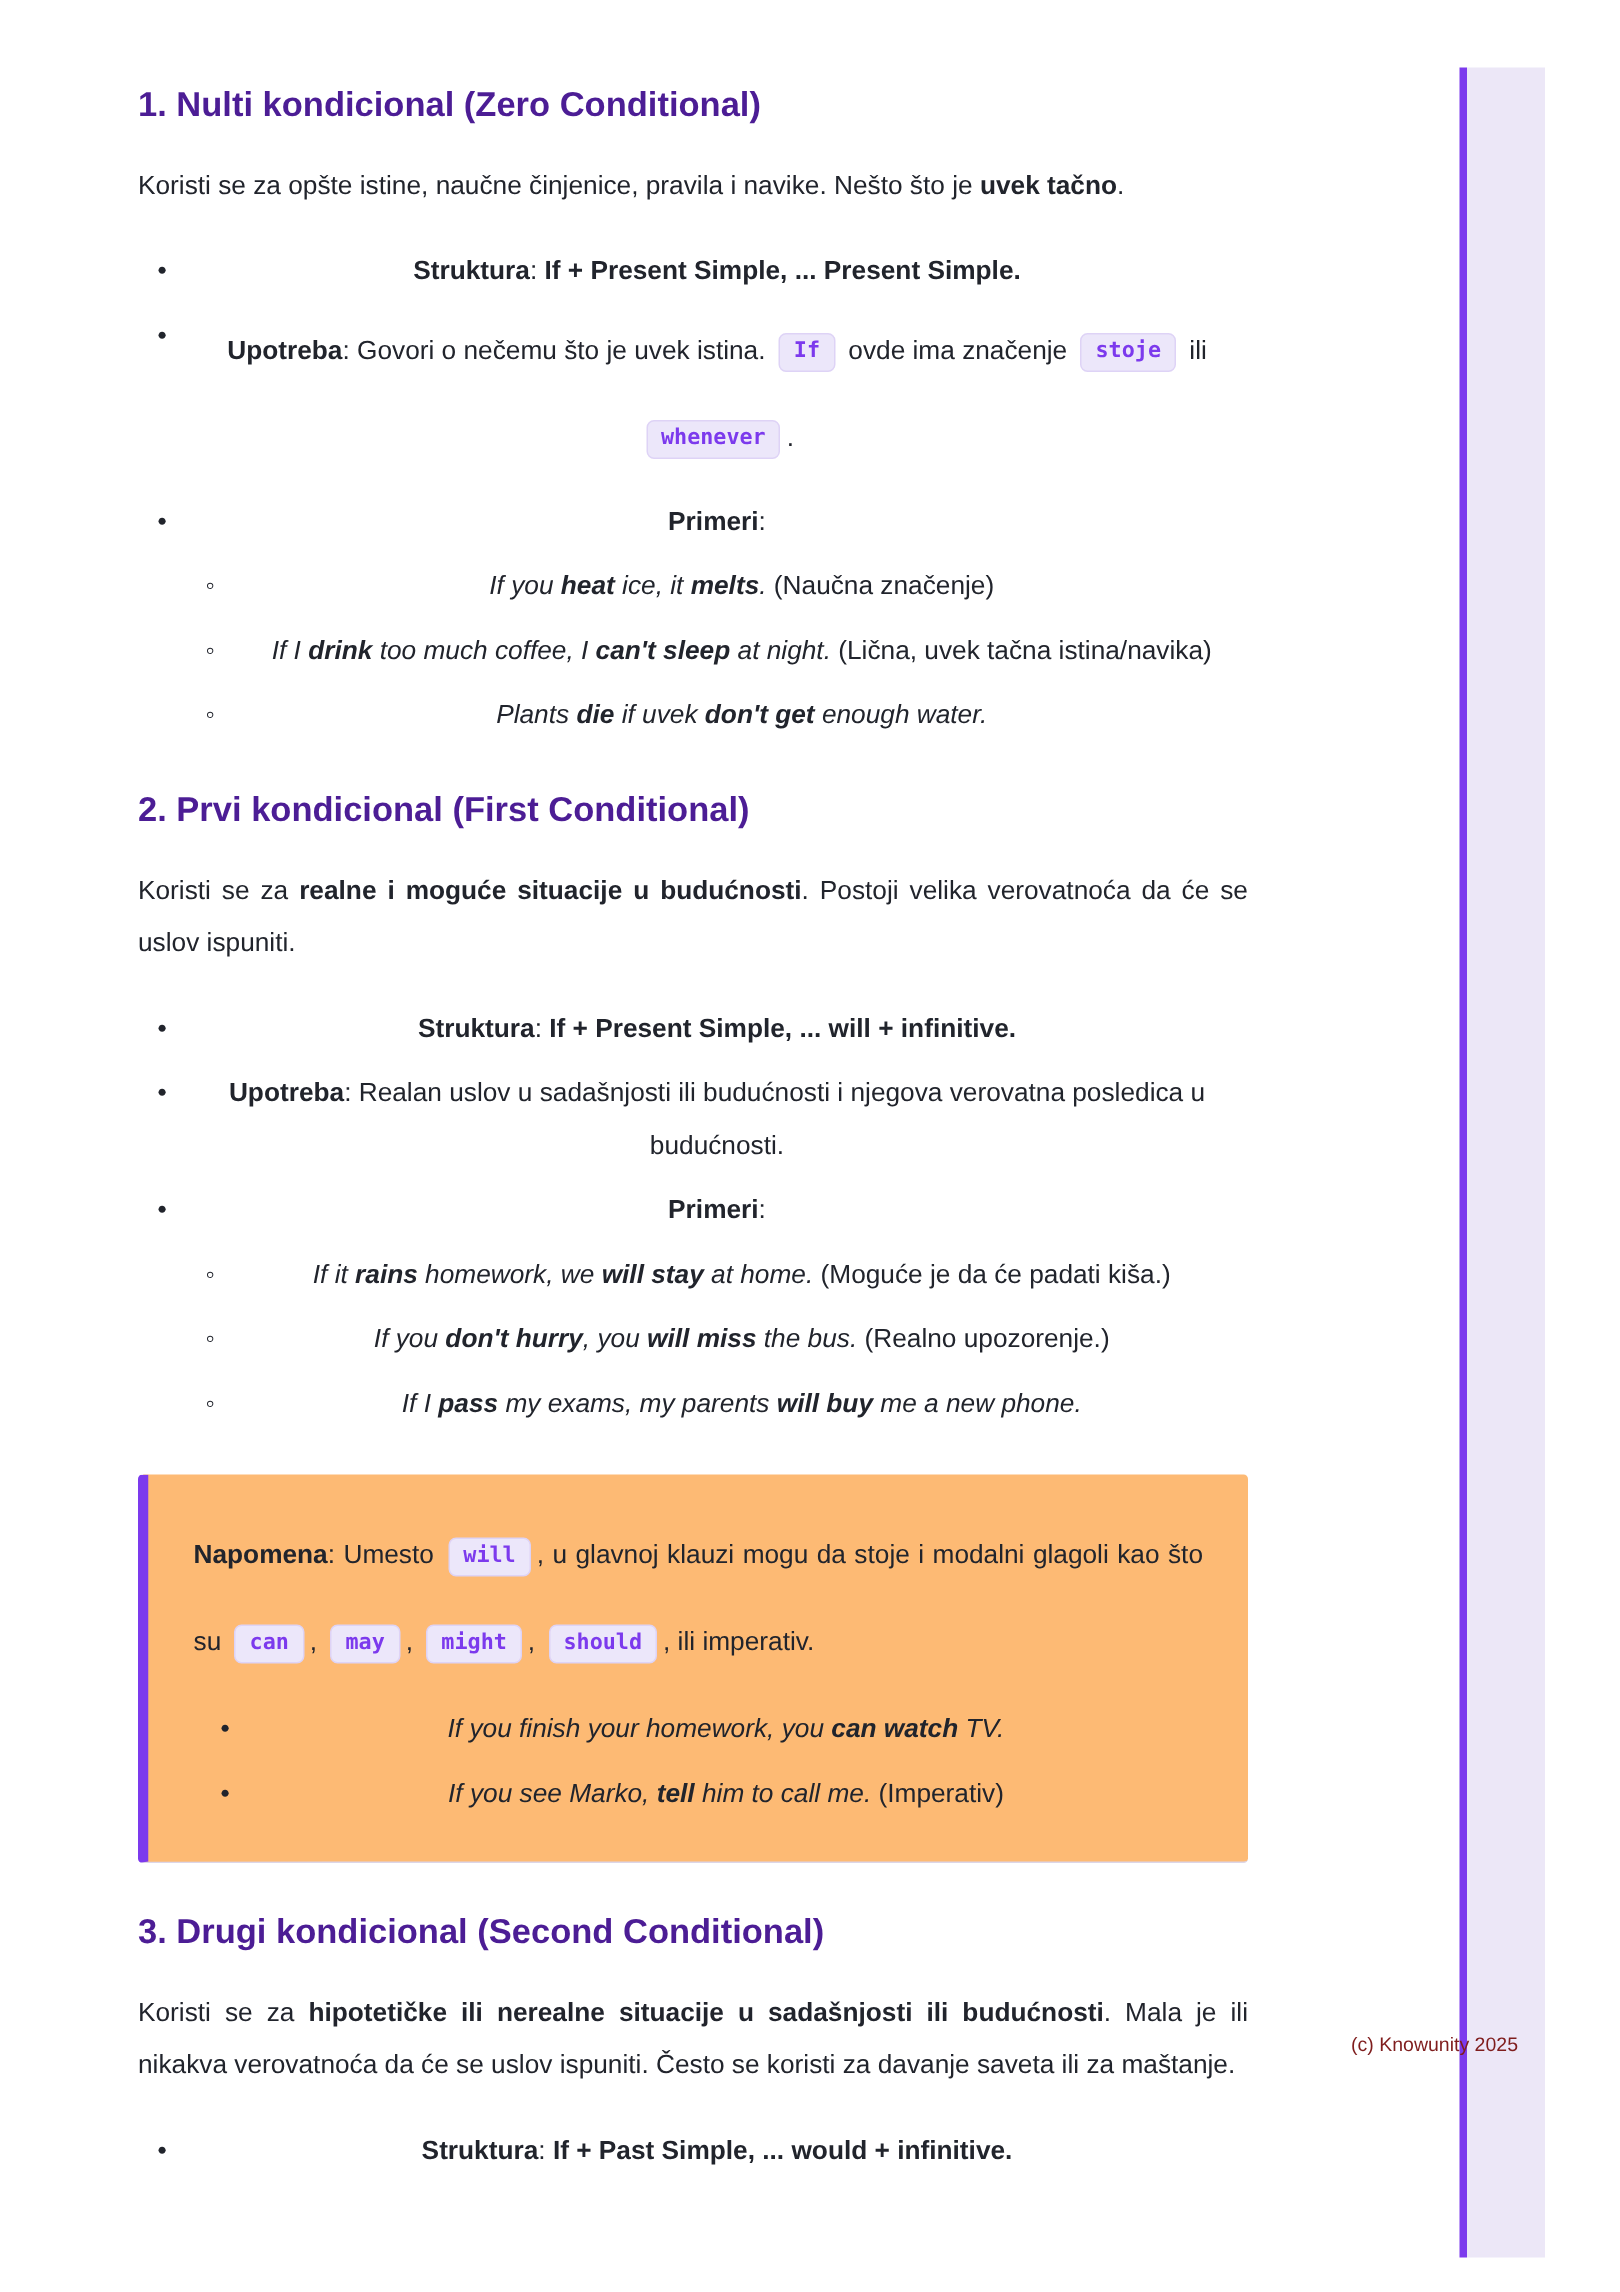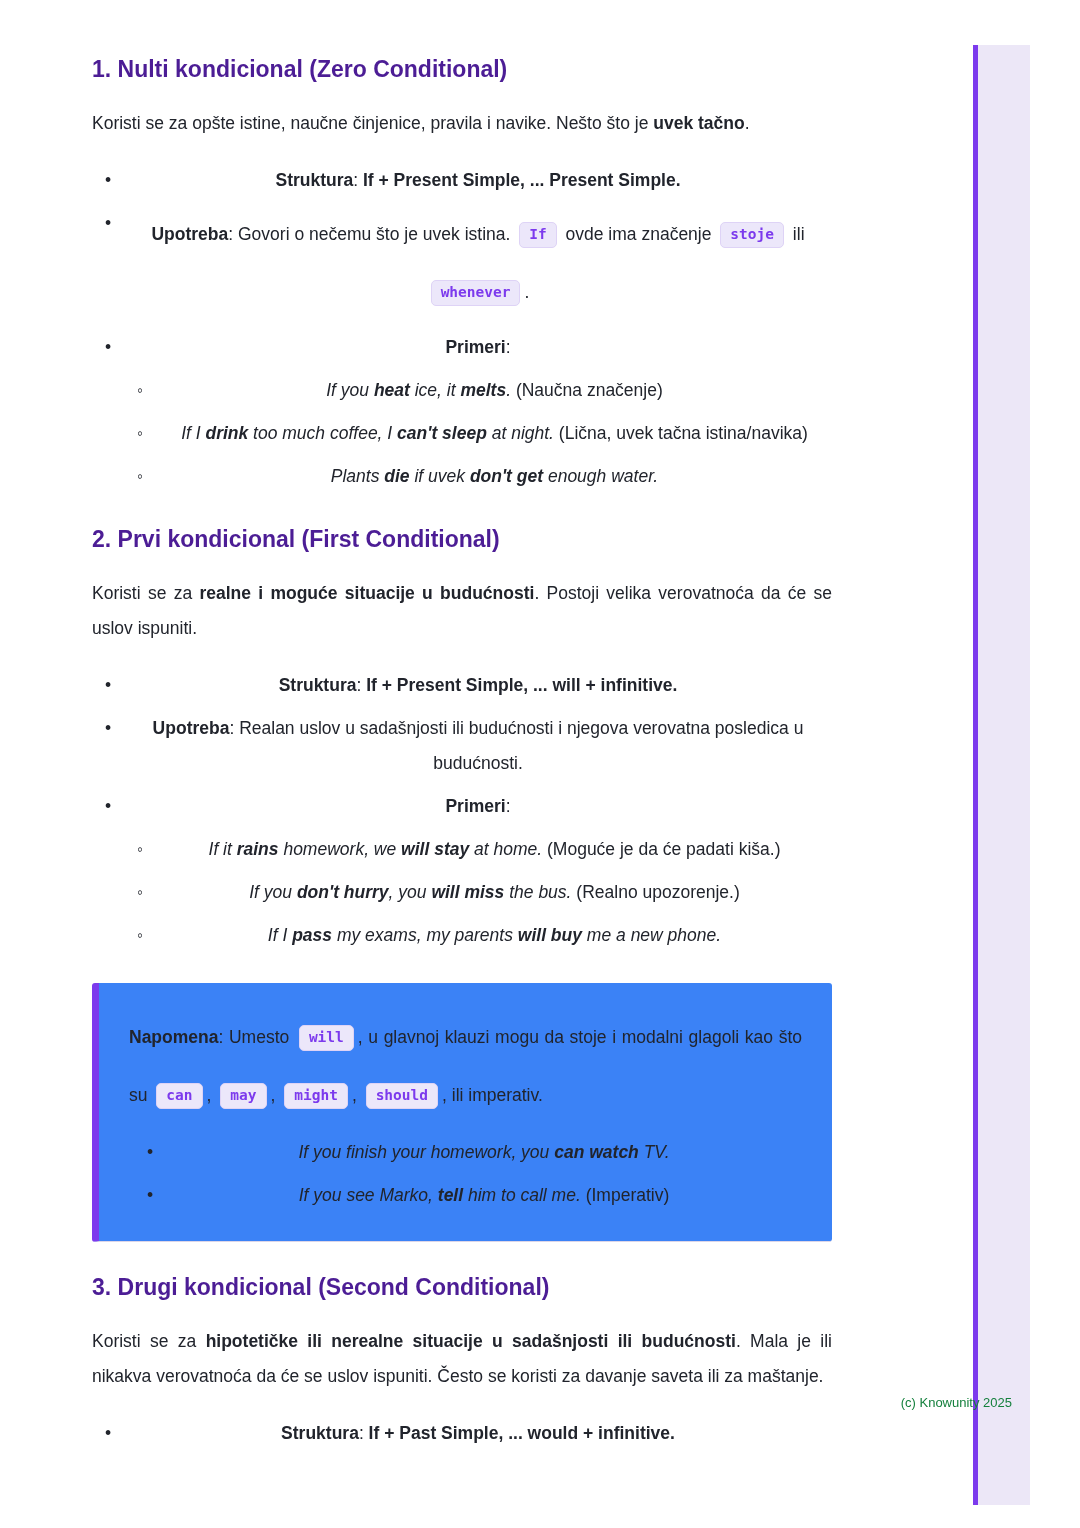--- a/index.html
+++ b/index.html
@@ -29,29 +29,29 @@
   .seg-i{font-style:italic;}
   .seg-bi{font-weight:700;font-style:italic;}
   .chip{
     font-family:"DejaVu Sans Mono","Liberation Mono",monospace;
     font-size:14.5px;font-weight:700;color:#7c3aed;background:#ece7fa;
     border:1px solid #ded3f6;border-radius:5px;padding:1px 9px 2px;
     margin:16px 4px;display:inline-block;line-height:21px;vertical-align:1px;
     font-style:normal;
   }
   .note{
-    margin:30px 0 0;background:#3b82f6;border-left:7px solid #7c3aed;
+    margin:30px 0 0;background:#fdba74;border-left:7px solid #7c3aed;
     border-radius:3px;padding:26px 30px 20px;border-bottom:1px solid #dcd6e8;
   }
   .note .para{margin-bottom:10px;}
   .note .li1{padding-left:18px;}
   .note .li1 .marker{width:19px;}
   .edge-line{position:absolute;left:973px;top:45px;width:5px;height:1460px;background:#7c3aed;}
   .edge-strip{position:absolute;left:978px;top:45px;width:52px;height:1460px;background:#ece7f7;}
-  .footer{position:absolute;top:1395px;right:68px;font-size:13px;color:#15803d;z-index:2;text-align:right;}
+  .footer{position:absolute;top:1355px;right:68px;font-size:13px;color:#7f1d1d;z-index:2;text-align:right;}
 </style>
 </head>
 <body>
 
 <div class="page">
   <div class="edge-line"></div>
   <div class="edge-strip"></div>
   <main class="content">
       <h2 class="section-heading">1. Nulti kondicional (Zero Conditional)</h2>
       <p class="para"><span class="seg-n">Koristi se za opšte istine, naučne činjenice, pravila i navike. Nešto što je </span><span class="seg-b">uvek tačno</span><span class="seg-n">.</span></p>

